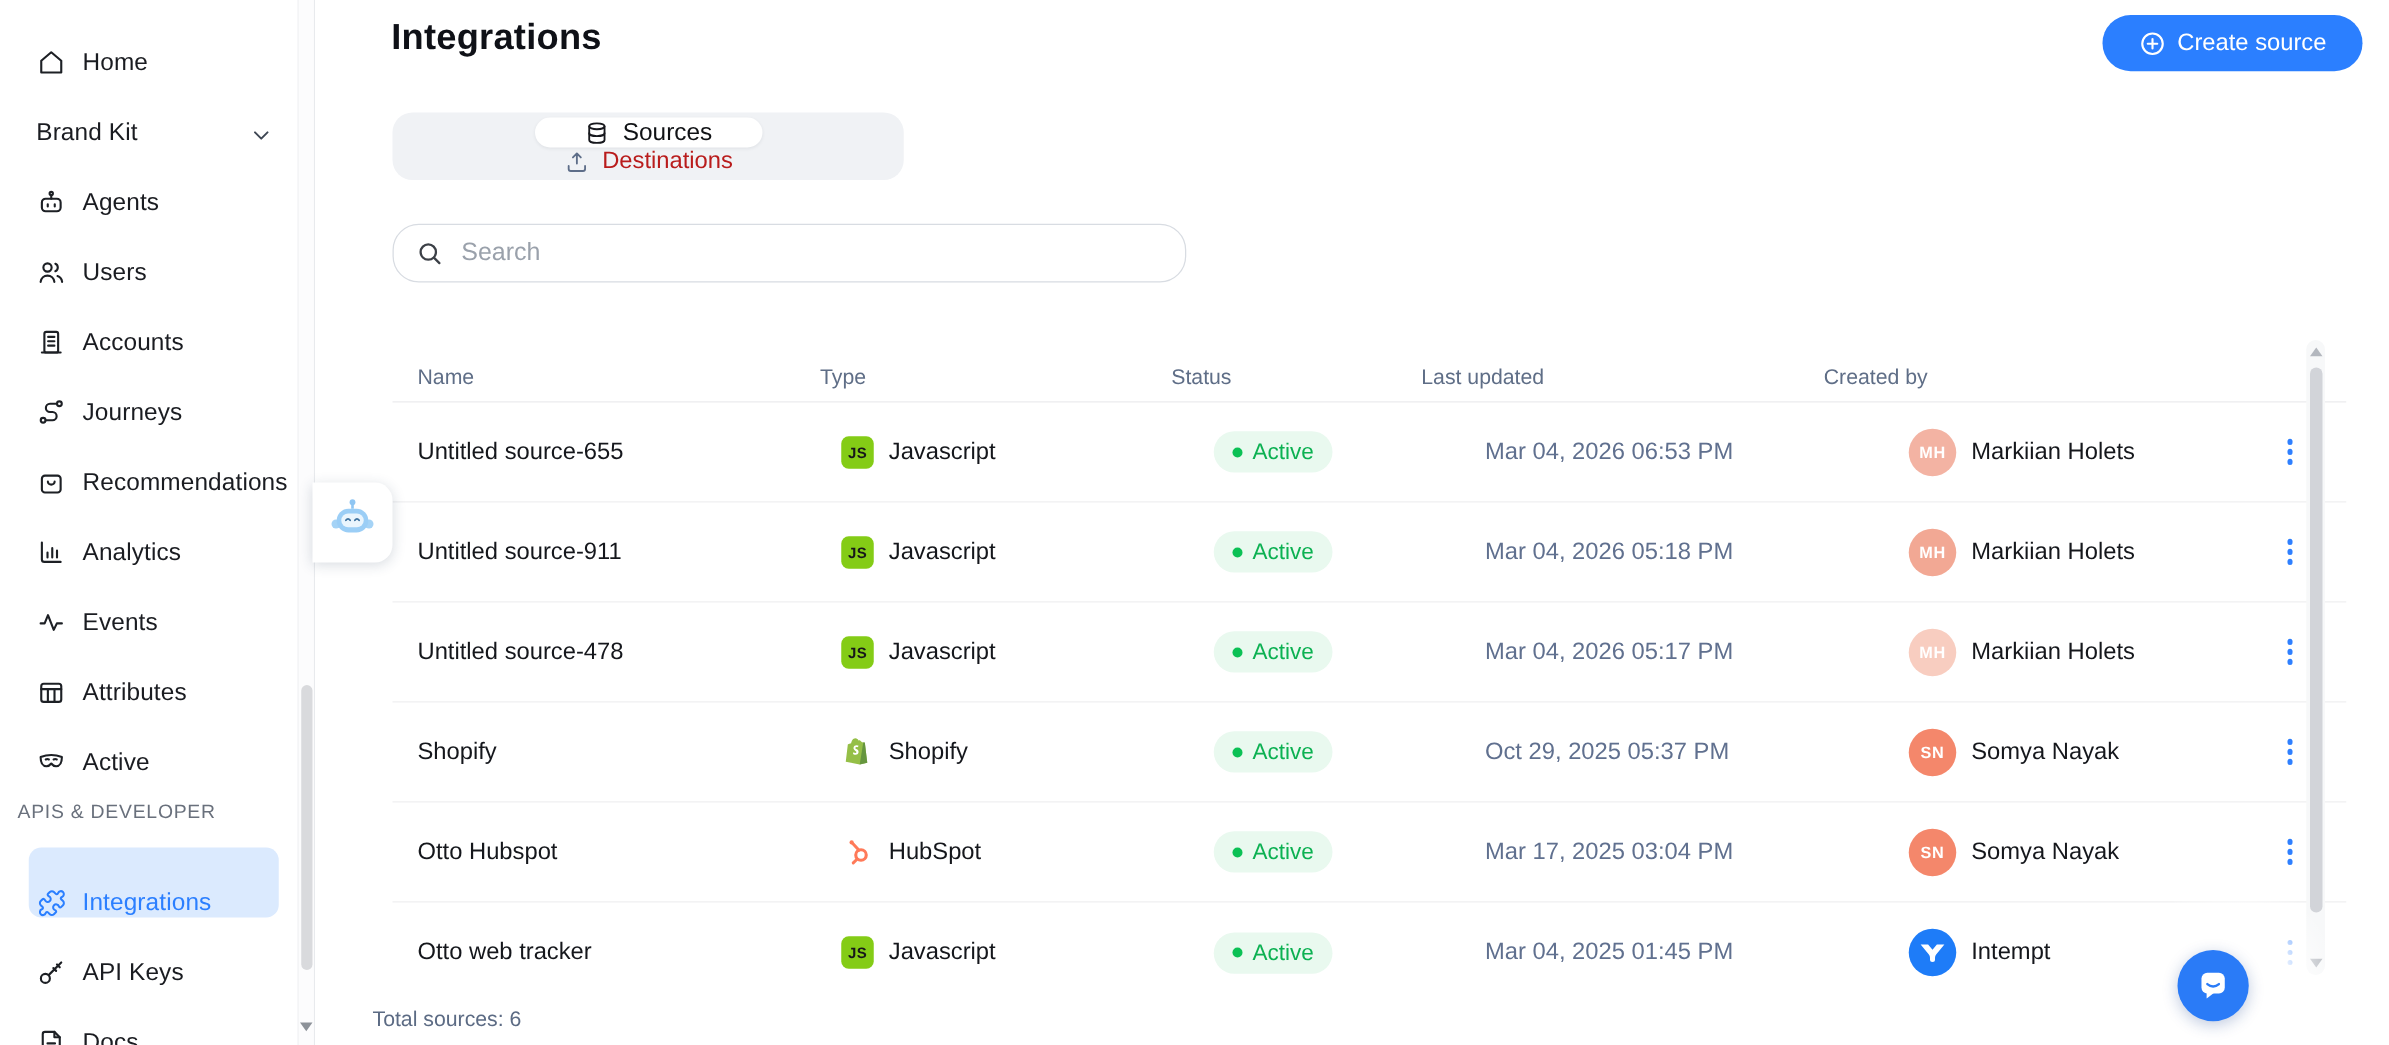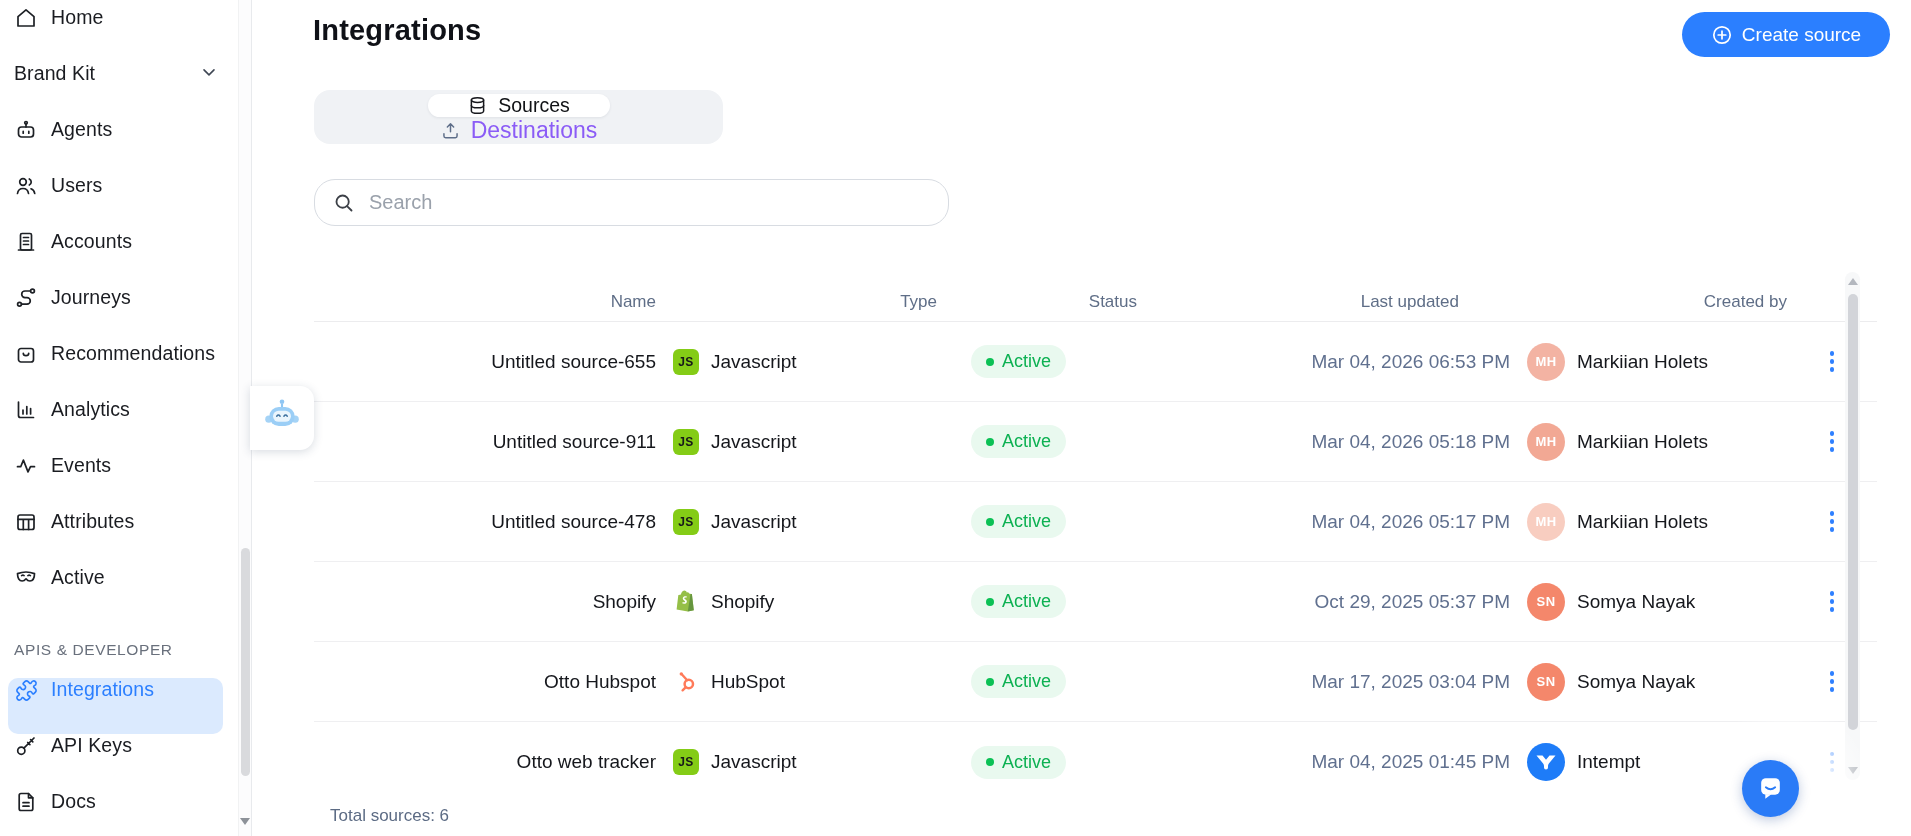--- a/index.html
+++ b/index.html
@@ -8,22 +8,22 @@
     font-family:"Liberation Sans", sans-serif;
     background:#ffffff; color:#15171c;
     position:relative; overflow:hidden;
   }
   
   .sidebar {
     position:absolute; left:0; top:0; width:252px; height:836px;
     background:#fff; border-right:1px solid #e8eaed; padding-top:6px;
   }
   .nav-item {
-    height:56px; display:flex; align-items:flex-start;
-    margin:0 28px 0 8px; padding-left:6px; border-radius:10px;
+    height:56px; display:flex; align-items:flex-end;
+    margin:0 28px 0 23px; padding-left:6px; border-radius:10px;
     cursor:pointer; color:#1a1c21;
   }
   .nav-icon { width:24px; height:24px; display:flex; align-items:center; justify-content:center; flex:0 0 24px; }
   .nav-label { font-size:19.5px; font-weight:500; margin-left:13px; letter-spacing:.1px; white-space:nowrap; }
   .nav-item.group .nav-label { margin-left:0; }
   .nav-item.active { background:#DBEAFE; }
   .nav-item.active .nav-label { color:#2B7FFF; }
   .chev { margin-left:auto; margin-right:4px; display:flex; }
   .nav-section {
     height:56px; display:flex; align-items:center; padding-left:14px;
@@ -52,35 +52,35 @@
   
   .tabs {
     position:absolute; left:62px; top:90px; width:409px; height:54px;
     background:#f0f2f5; border-radius:16px; display:flex; align-items:center; padding:4px;flex-direction:column;
   }
   .tab { height:46px; display:flex; align-items:center; justify-content:center; gap:10px; cursor:pointer; }
   .tab.active {
     width:182px; background:#fff; border-radius:13px; box-shadow:0 1px 3px rgba(25,35,55,.08);
     font-size:19.5px; font-weight:500; color:#101215;
   }
-  .tab.inactive { flex:1; font-size:23px; color:#8b5cf6; }
+  .tab.inactive { flex:1; font-size:19px; color:#b91c1c; }
   
   .search-box {
     position:absolute; left:62px; top:179px; width:635px; height:47px;
     border:1.5px solid #d8dce2; border-radius:21px; display:flex; align-items:center; padding-left:18px; background:#fff;
   }
   .search-box input {
     border:none; outline:none; flex:1; font-family:"Liberation Sans",sans-serif;
     font-size:20px; color:#15171c; margin-left:14px; background:transparent;
   }
   .search-box input::placeholder { color:#9aa1ab; }
   
   .table { position:absolute; left:62px; top:283px; width:1563px; }
   .t-head, .t-row {
-    display:grid; grid-template-columns:342px 281px 200px 322px 1fr 90px; align-items:center;text-align:right;
+    display:grid; grid-template-columns:342px 281px 200px 322px 1fr 90px; align-items:center;
   }
   .t-head { height:39px; border-bottom:1px solid #ececee; }
   .t-head .th { font-size:17px; font-weight:500; color:#5f6e87; }
   .t-head .th:first-child, .t-row .td-name { padding-left:20px; }
   .t-row { height:80px; border-bottom:1px solid #efeff1; cursor:pointer;gap:17px; }
   .t-row:last-child { border-bottom:none; }
   .td-name { font-size:19px; color:#15171c; }
   .td-type { display:flex; align-items:center; gap:12px; font-size:19px; color:#15171c; }
   .js-badge {
     width:26px; height:26px; background:#84cc16; border-radius:6px;
@@ -95,21 +95,21 @@
   .td-status { display:flex; }
   .td-date { font-size:19px; color:#60708F; }
   .td-user { display:flex; align-items:center; gap:12px; font-size:19px; color:#15171c; }
   .avatar {
     width:38px; height:38px; border-radius:50%; display:flex; align-items:center; justify-content:center;
     color:#fff; font-size:13px; font-weight:700; letter-spacing:.5px; flex:0 0 38px;
   }
   .td-actions { display:flex; justify-content:center; }
   .kebab { display:flex; flex-direction:column; gap:3.5px; padding:6px; cursor:pointer; }
   .kebab span { width:4.5px; height:4.5px; border-radius:50%; background:#2F80FF; }
-  .table-footer { position:absolute; left:78px; top:806px; font-size:17px; color:#5C6B84; }
+  .table-footer { position:absolute; left:46px; top:806px; font-size:17px; color:#5C6B84; }
   
   .main-scroll { position:absolute; left:1845px; top:272px; width:15px; height:508px; background:#f7f8f9; border-radius:8px; z-index:4; }
   .ms-thumb { position:absolute; left:2.5px; top:22px; width:10px; height:436px; background:#d2d4d9; border-radius:5px; }
   .ms-up { position:absolute; left:2.5px; top:6px; width:0; height:0;
     border-left:5px solid transparent; border-right:5px solid transparent; border-bottom:7px solid #b3b7be; }
   .ms-down { position:absolute; left:2.5px; bottom:6px; width:0; height:0;
     border-left:5px solid transparent; border-right:5px solid transparent; border-top:7px solid #b3b7be; }
   
   .chat-glow { position:absolute; left:1700px; top:720px; width:160px; height:116px; z-index:5;
     background:radial-gradient(circle at 55% 55%, #ffffff 35%, rgba(255,255,255,0) 75%); pointer-events:none; }

